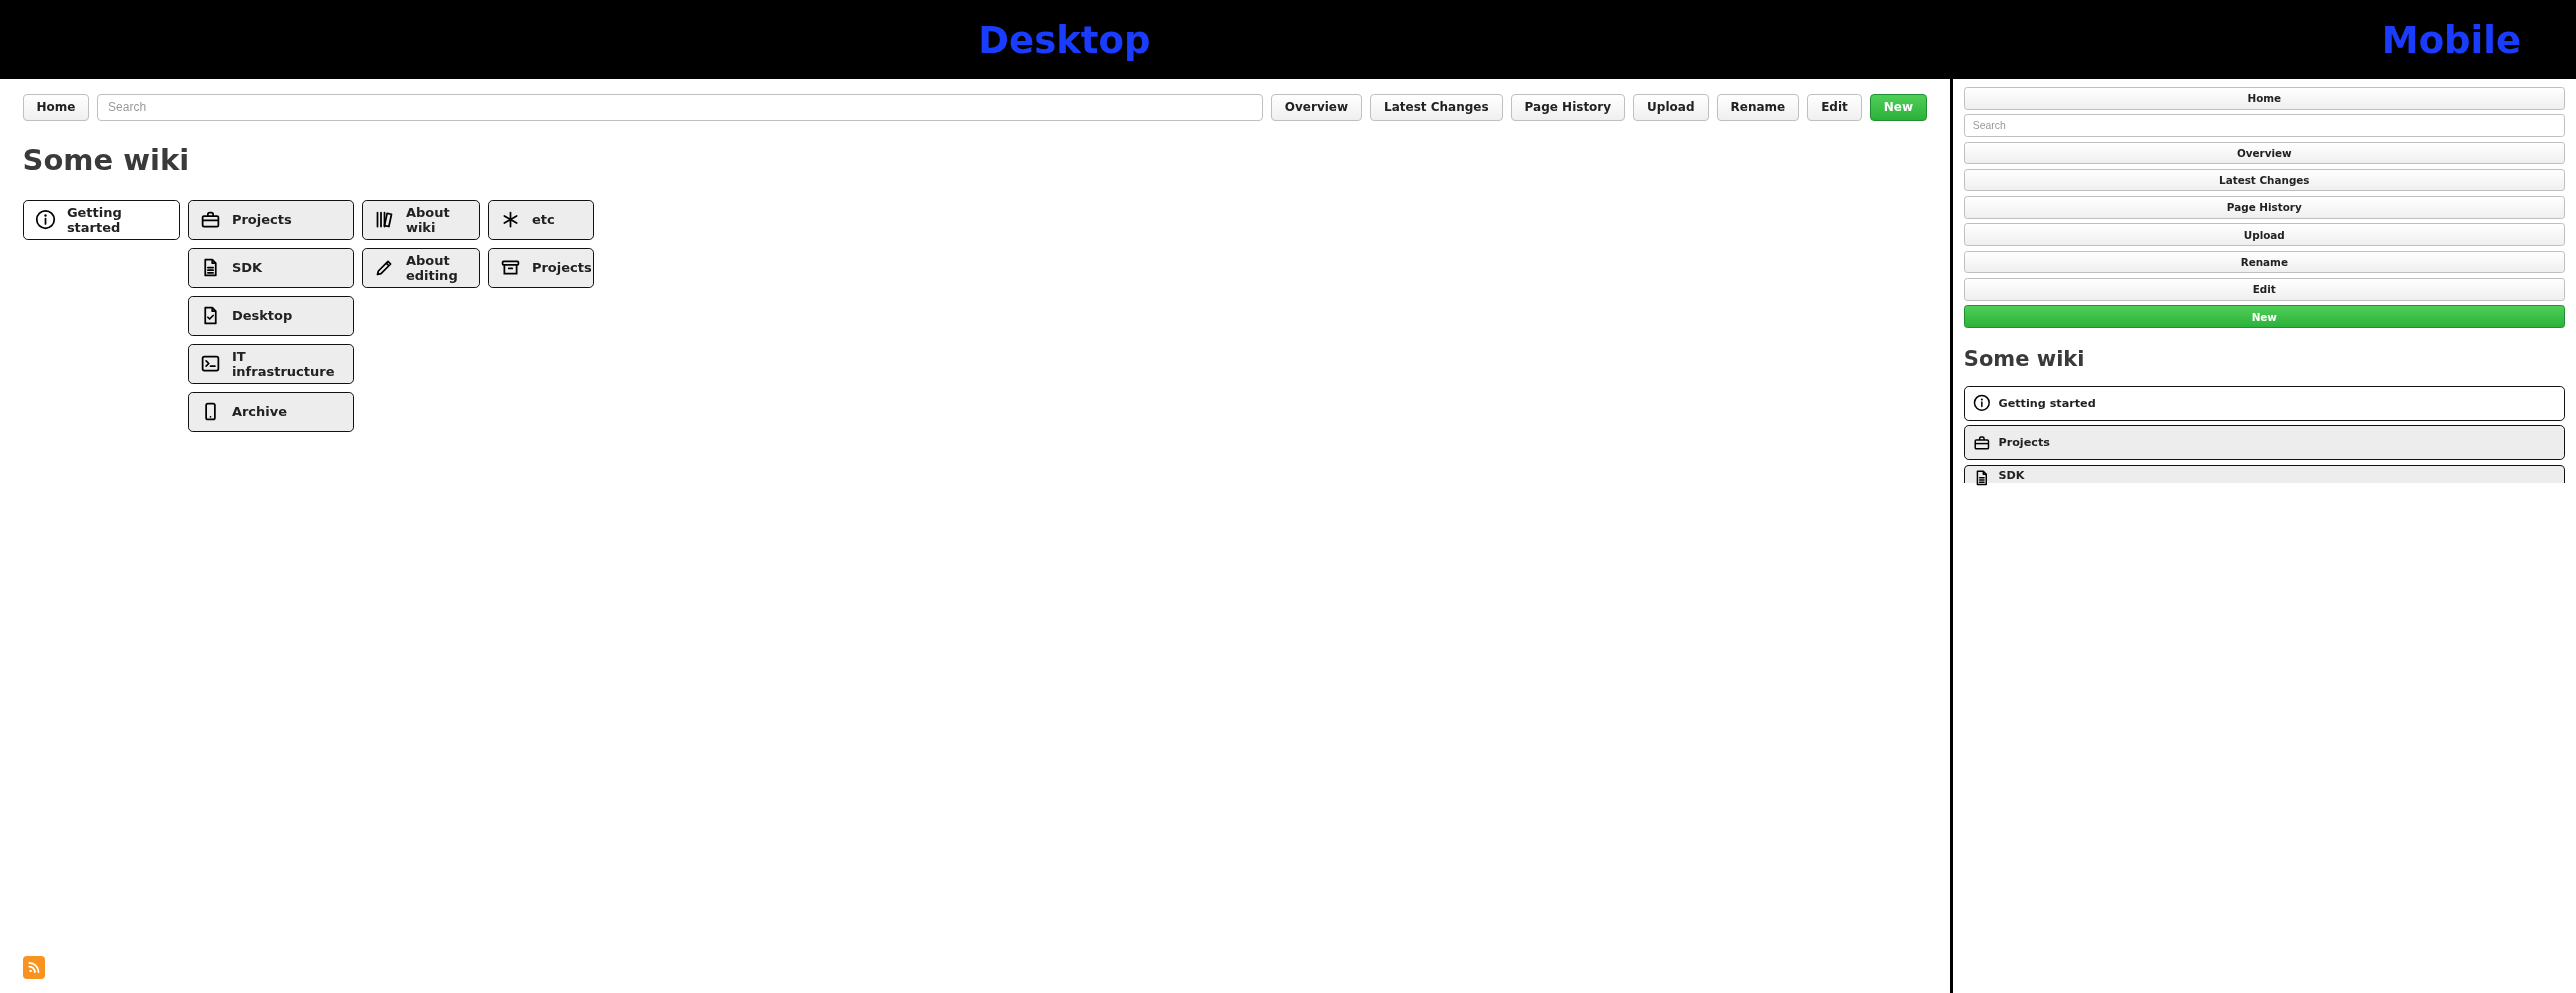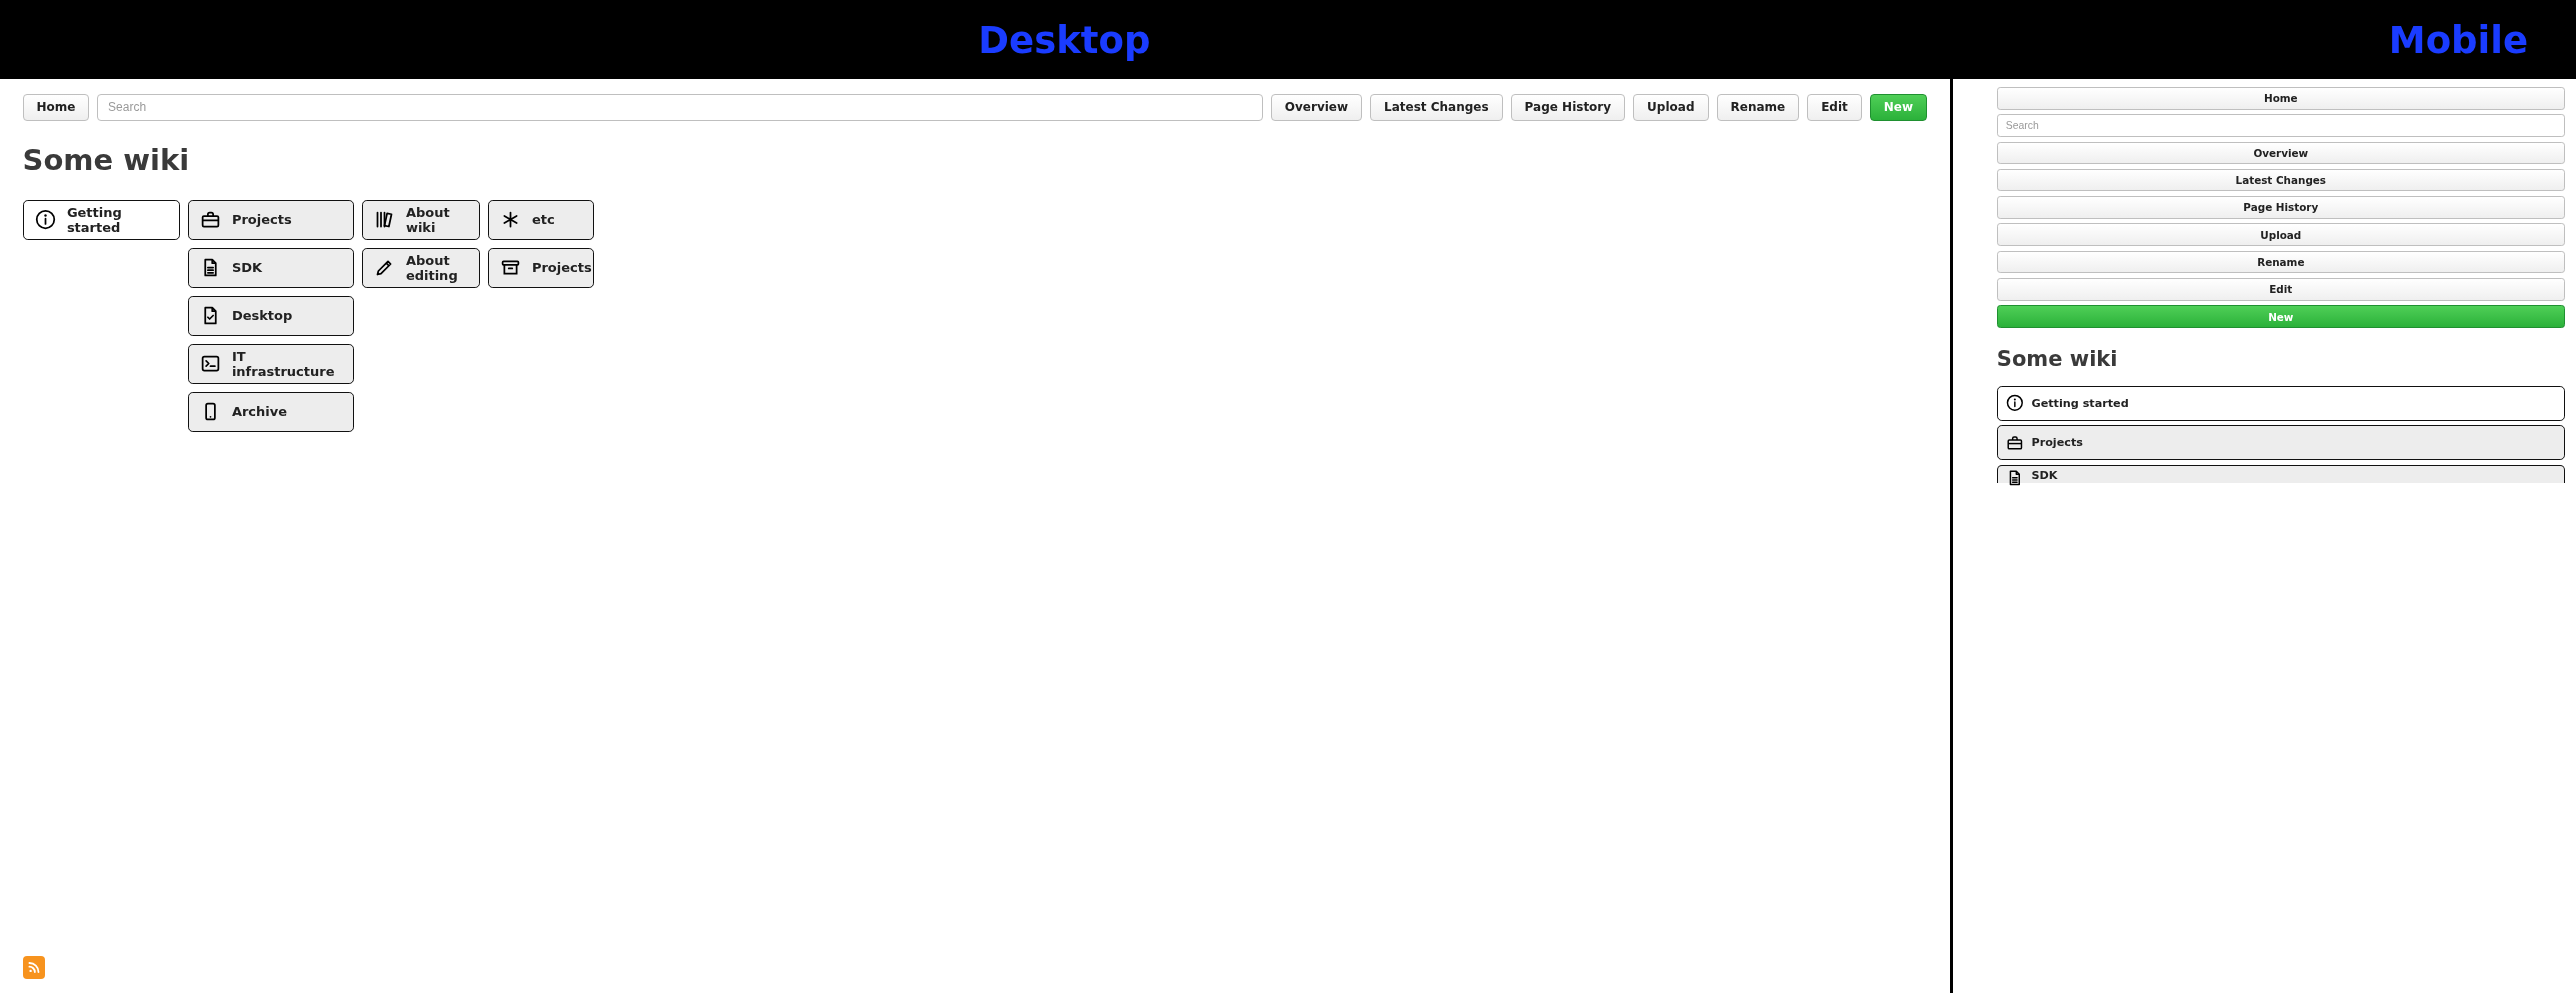--- a/index.html
+++ b/index.html
@@ -21,28 +21,27 @@
   }
   .banner .label {
     color: #1a3cff;
     font-weight: 700;
     font-size: 37px;
     position: absolute;
     top: 50%;
     transform: translateY(-50%);
   }
   .banner .label.desktop { left: 50%; transform: translate(-180%, -50%); }
-  .banner .label.mobile  { right: 48px; text-align: right; }
+  .banner .label.mobile  { right: 55px; text-align: right; }
 
   
   .panes {
     display: flex;
     width: 100%;
     height: calc(100% - 79px);
-    gap: 33px;
   }
   .pane {
     height: 100%;
     overflow: hidden;
     position: relative;
   }
   .pane.desktop {
     flex: 0 0 75.8%;
     border-right: 3.2px solid #000;
     padding: 14.5px 22.5px 14.5px 22.5px;

